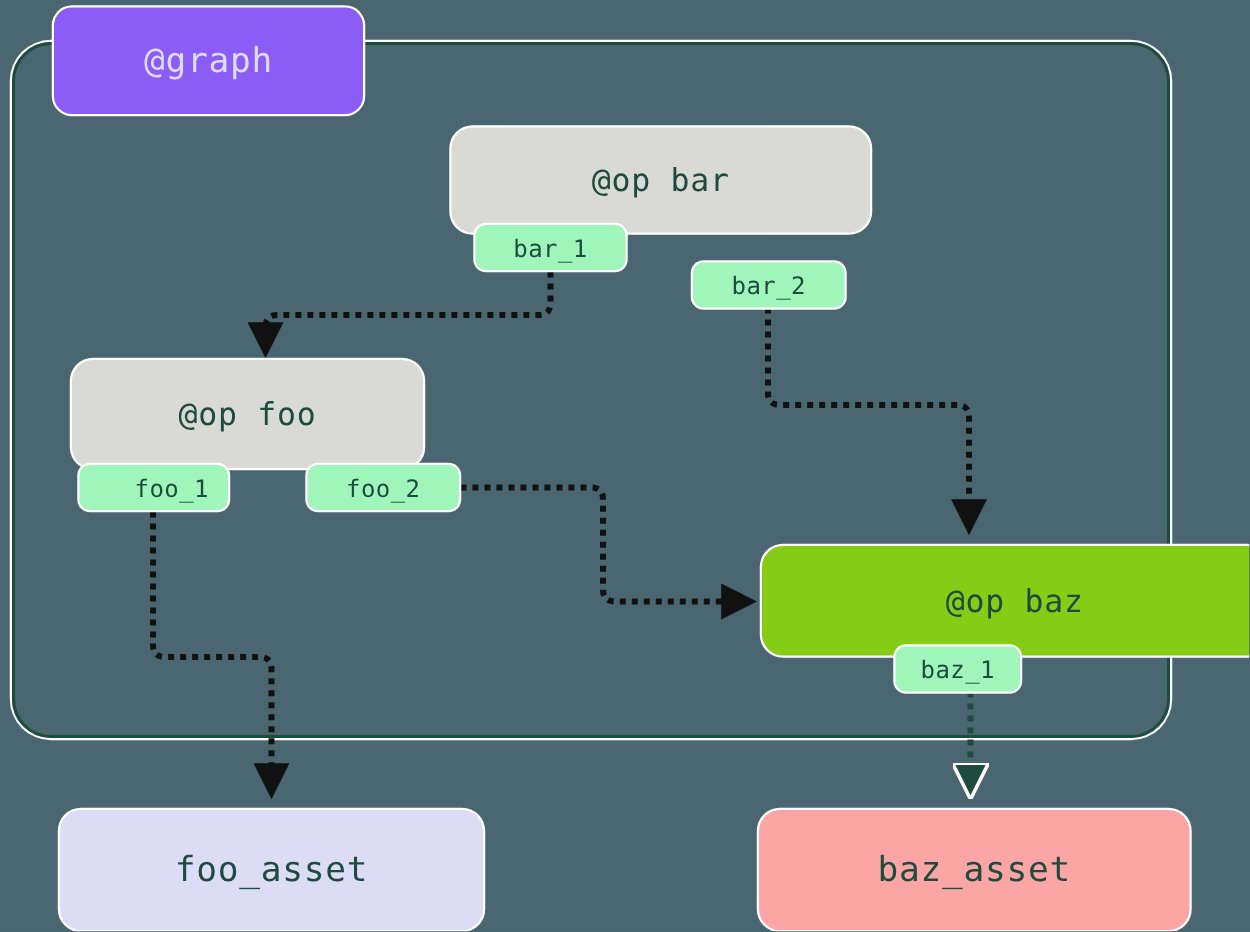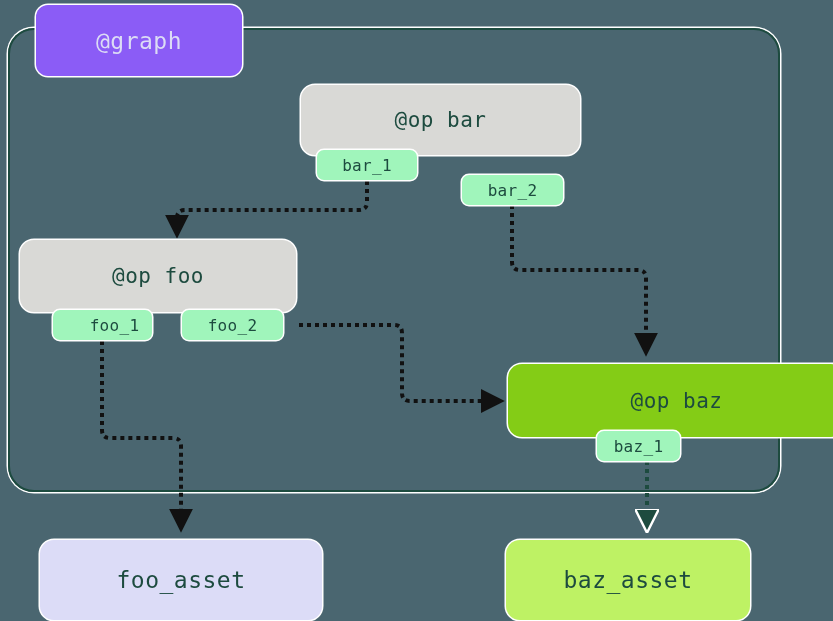--- a/index.html
+++ b/index.html
@@ -125,28 +125,28 @@
   </svg>
 
   <div class="graph-label">@graph</div>
 
   <div id="op-layer">
       <div class="op-node" style="left: 301px; top: 85px; width: 279px; height: 70px; background: rgb(217, 217, 214);">
         <div class="op-title" style="color: rgb(29, 75, 63);">@op bar</div>
       </div>
       <div class="port" style="left: 317px; top: 150px; width: 100px; text-align: right;">bar_1</div>
       <div class="port" style="left: 462px; top: 150px; width: 101px; margin-top: 25px;">bar_2</div>
-      <div class="op-node" style="left: 20px; top: 240px; width: 276px; height: 72px; background: rgb(217, 217, 214); text-decoration: underline;">
+      <div class="op-node" style="left: 48px; top: 240px; width: 234px; height: 72px; background: rgb(217, 217, 214); text-decoration: underline;">
         <div class="op-title" style="color: rgb(29, 75, 63);">@op foo</div>
       </div>
       <div class="port" style="left: 53px; top: 310px; width: 99px; padding-left: 24px;">foo_1</div>
-      <div class="port" style="left: 182px; top: 310px; width: 101px;">foo_2</div>
+      <div class="port" style="left: 205px; top: 310px; width: 101px;">foo_2</div>
       <div class="op-node" style="left: 508px; top: 364px; width: 337px; height: 73px; background: #84cc16;">
         <div class="op-title" style="color: rgb(29, 75, 63);">@op baz</div>
       </div>
       <div class="port" style="left: 597px; top: 431px; width: 83px;">baz_1</div>
     </div>
   <div id="asset-layer">
       <div class="asset-node" style="left: 40px; top: 540px; width: 282px; height: 80px; background: rgb(220, 220, 247); color: rgb(29, 75, 63);">foo_asset</div>
-      <div class="asset-node" style="left: 506px; top: 540px; width: 244px; height: 80px; background: #bef264; color: rgb(29, 75, 63);">baz_asset</div>
+      <div class="asset-node" style="left: 506px; top: 540px; width: 287px; height: 80px; background: #fca5a5; color: rgb(29, 75, 63);">baz_asset</div>
     </div>
 
 </div>
 
 </body></html>

